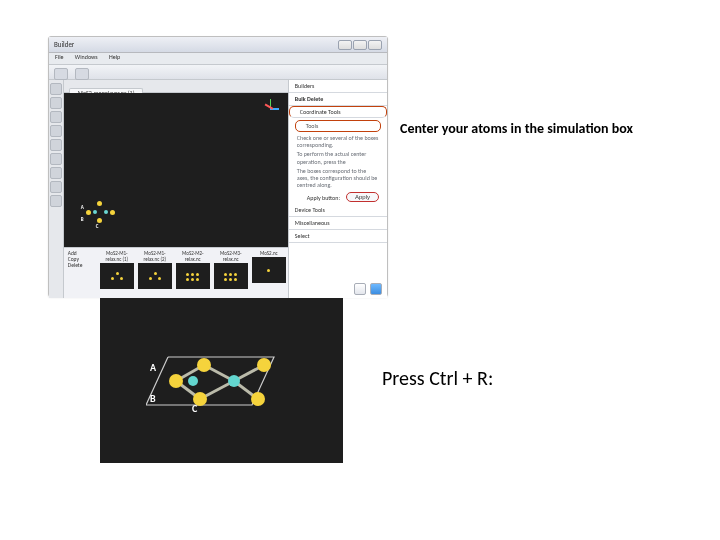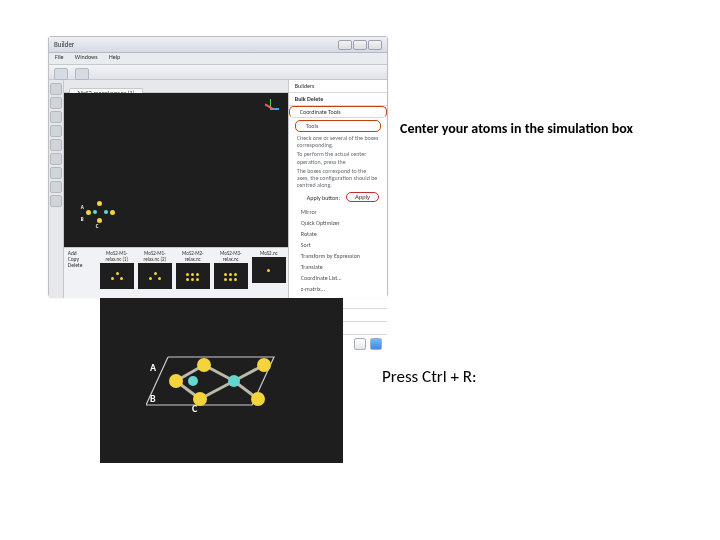--- a/index.html
+++ b/index.html
@@ -1,20 +1,20 @@
 <!DOCTYPE html>
 <html><head>
 <meta charset="utf-8">
 <style>
 html,body{margin:0;padding:0;width:720px;height:540px;background:#fff;font-family:Calibri,Arial,sans-serif;color:#000;overflow:hidden}
 .page{position:relative;width:720px;height:540px}
 
 
 .caption1{position:absolute;left:400px;top:120px;font-size:14px;font-weight:600}
-.caption2{position:absolute;left:382px;top:366px;font-size:17px;font-weight:400}
+.caption2{position:absolute;left:382px;top:366px;font-size:20px;font-weight:400}
 
 
 .app{position:absolute;left:48px;top:36px;width:338px;height:259px;background:#d9d9d9;border:1px solid #bfbfbf;border-radius:3px;box-shadow:0 1px 2px rgba(0,0,0,.1)}
 .titlebar{height:15px;background:linear-gradient(#eef0f5,#d5dae5);display:flex;align-items:center;padding:0 5px;border-bottom:1px solid #b7b9be;font-size:7px;color:#333}
 .winctl{margin-left:auto;display:flex;gap:1px}
 .winctl span{display:inline-block;width:12px;height:8px;background:linear-gradient(#f3f3f3,#dedede);border:1px solid #9aa2b0;border-radius:2px}
 .menubar{height:11px;background:#e8ebef;border-bottom:1px solid #c5c9ce;padding-left:6px;font-size:6px;color:#333}
 .menubar span{margin-right:10px}
 .tbar{height:14px;background:linear-gradient(#f2f4f7,#dfe2e9);border-bottom:1px solid #c5c9ce;padding-left:5px}
 .tbar i{display:inline-block;width:12px;height:10px;margin:2px 3px 0 0;background:#d6dae2;border:1px solid #b3b8c0;border-radius:2px}
@@ -187,30 +187,20 @@
         <div class="hdr bold">Bulk Delete</div>
         <div class="hdr ring">Coordinate Tools</div>
         <div class="item ring" style="margin:2px 6px">Tools</div>
         <div class="sub">Check one or several of the boxes corresponding.</div>
         <div class="sub">To perform the actual center operation, press the</div>
         <div class="sub">The boxes correspond to the axes, the configuration should be centred along.</div>
         <div class="apply">
           <span style="margin-right:6px">Apply button:</span>
           <button>Apply</button>
         </div>
-        <div class="group">
-          <div class="item">Mirror</div>
-          <div class="item">Quick Optimizer</div>
-          <div class="item">Rotate</div>
-          <div class="item">Sort</div>
-          <div class="item">Transform by Expression</div>
-          <div class="item">Translate</div>
-          <div class="item">Coordinate List…</div>
-          <div class="item">z-matrix…</div>
-        </div>
         <div class="hdr">Device Tools</div>
         <div class="hdr">Miscellaneous</div>
         <div class="hdr">Select</div>
         <div class="nav">
           <span></span>
           <span style="background:linear-gradient(#6eb9ff,#3c8de0)"></span>
         </div>
       </div>
     </div>
   </div>

